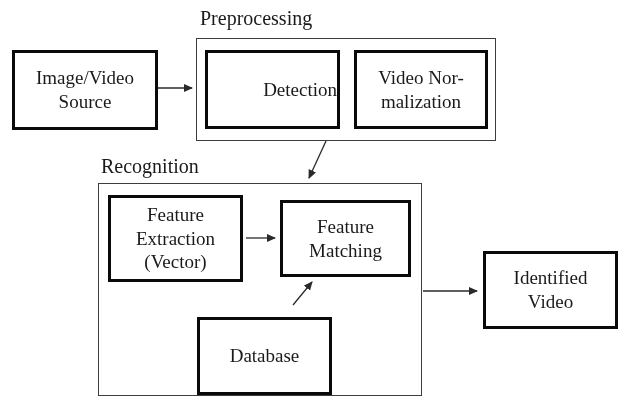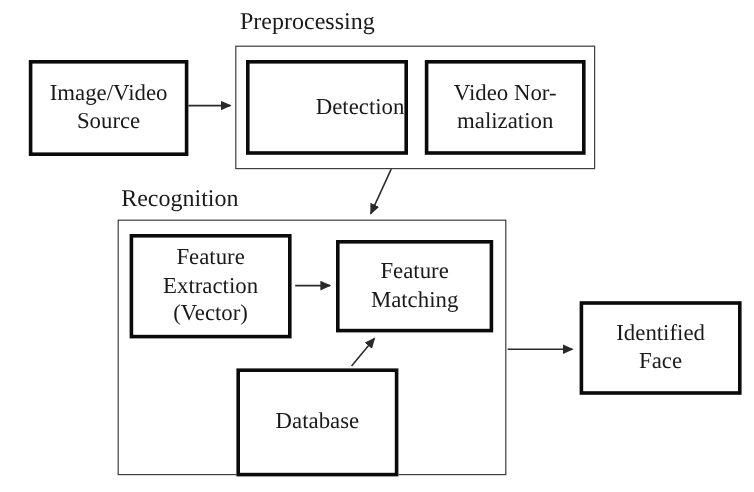--- a/index.html
+++ b/index.html
@@ -52,26 +52,26 @@
     line-height: 1.24;
     white-space: pre-line;
     color: #1a1a1a;
   }
   
   .group-preprocessing { left: 196px; top: 38px;  width: 300px; height: 103px; }
   .group-recognition   { left: 98px;  top: 183px; width: 324px; height: 213px; }
   .label-preprocessing { left: 200px; top: 7px; }
   .label-recognition   { left: 101px; top: 155px; text-align: right; }
   
-  .node-image-video-source { left: 24px;  top: 50px;  width: 133px; height: 80px; }
+  .node-image-video-source { left: 12px;  top: 50px;  width: 146px; height: 80px; }
   .node-detection          { left: 205px; top: 50px;  width: 135px; height: 79px; justify-content: flex-end; }
   .node-face-normalization { left: 354px; top: 50px;  width: 134px; height: 79px; }
   .node-feature-extraction { left: 108px; top: 195px; width: 135px; height: 87px; }
   .node-feature-matching   { left: 280px; top: 200px; width: 131px; height: 77px; }
-  .node-database           { left: 197px; top: 307px; width: 135px; height: 90px; }
+  .node-database           { left: 197px; top: 317px; width: 135px; height: 78px; }
   .node-identified-face    { left: 483px; top: 251px; width: 135px; height: 78px; }
 </style>
 </head>
 <body>
 
 <div class="canvas">
 
   <svg class="edges" viewBox="0 0 628 410" xmlns="http://www.w3.org/2000/svg">
     <defs>
       <marker id="ah" markerUnits="userSpaceOnUse" markerWidth="10" markerHeight="9" refX="8" refY="4" orient="auto">
@@ -109,16 +109,16 @@
   </div>
   <div class="node node-feature-matching">
     <span class="node-label">Feature
 Matching</span>
   </div>
   <div class="node node-database">
     <span class="node-label">Database</span>
   </div>
   <div class="node node-identified-face">
     <span class="node-label">Identified
-Face</span>
+Video</span>
   </div>
 
 </div>
 
 </body></html>

